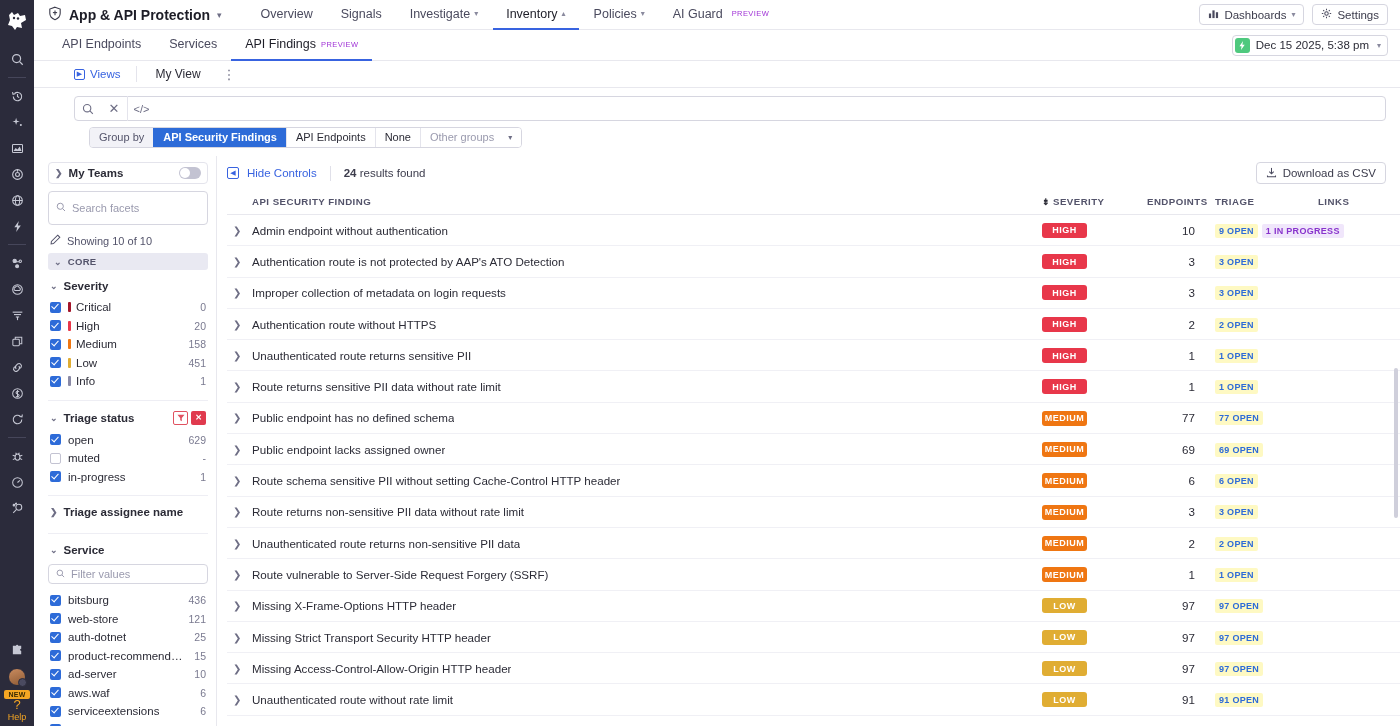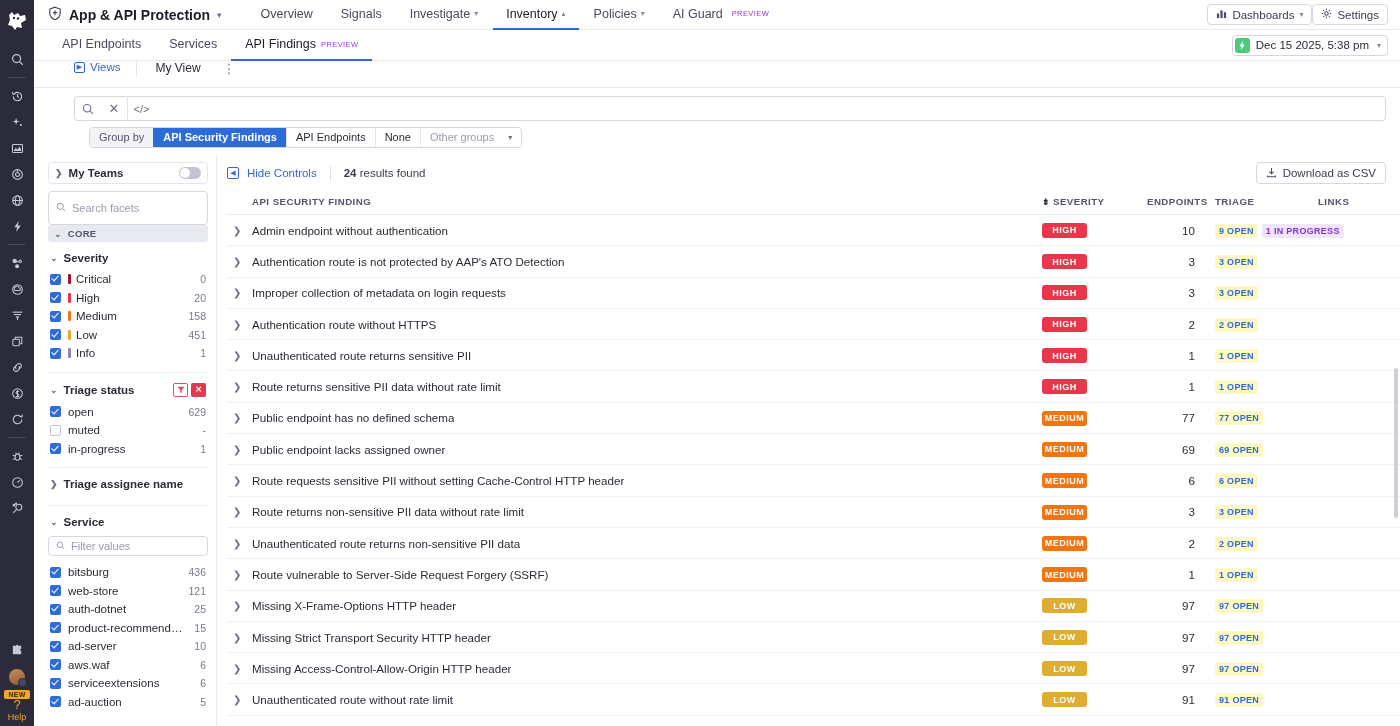--- a/index.html
+++ b/index.html
@@ -80,21 +80,21 @@
     padding: 0 13px; height: 30px; line-height: 30px;
     color: #4a4a5e; font-size: 12.5px; cursor: pointer;
     border-bottom: 2px solid transparent;
   }
   .nav-item.active { color: #1d1d27; border-bottom-color: #3863e0; }
   .nav-caret { font-size: 8px; color: #8a8a9e; }
   .preview-tag {
     color: #a033d6; font-size: 7.5px; font-weight: normal;
     letter-spacing: .4px; margin-left: 5px;
   }
-  .topnav-right { margin-left: auto; display: flex; align-items: center; }
+  .topnav-right { margin-left: auto; display: flex; align-items: center; gap: 8px; }
   .btn-outline {
     display: flex; align-items: center; gap: 5px;
     border: 1px solid #d6d6e0; border-radius: 4px;
     height: 21px; padding: 0 8px; font-size: 11.5px; color: #3c3c4c;
     background: #fff; cursor: pointer;
   }
 
   
   .subnav {
     height: 31px; flex: 0 0 31px;
@@ -117,21 +117,21 @@
   .dp-bolt {
     width: 15px; height: 15px; border-radius: 3px; background: #4ec97e;
     color: #fff; display: flex; align-items: center; justify-content: center;
     font-size: 9px;
   }
   .dp-caret { color: #8a8a9e; font-size: 8px; margin-left: 2px; }
 
   
   .viewsbar {
     height: 27px; flex: 0 0 27px;
-    display: flex; align-items: flex-start;
+    display: flex; align-items: center;
     border-bottom: 1px solid #e8e8ee; padding-left: 40px; gap: 4px;
   }
   .views-btn {
     display: flex; align-items: center; gap: 5px;
     color: #3863e0; font-size: 11.5px; cursor: pointer; padding-right: 12px;
   }
   .views-sq {
     width: 11px; height: 11px; border: 1px solid #3863e0; border-radius: 2px;
     display: flex; align-items: center; justify-content: center;
     font-size: 7px; color: #3863e0;
@@ -603,20 +603,28 @@
         <div class="facet-search">
           <span>
             <svg width="10" height="10" viewBox="0 0 14 14" fill="none" stroke="#9a9aae" stroke-width="1.4">
                 <circle cx="6" cy="6" r="4.3"></circle>
                 <line x1="9.3" y1="9.3" x2="12.6" y2="12.6"></line>
               </svg>
           </span>
           <span>Search facets</span>
         </div>
 
+        <div class="showing">
+          <span>
+            <svg width="11" height="11" viewBox="0 0 12 12" fill="none" stroke="#53536a" stroke-width="1.1">
+                <path d="M8.4 1.3 10.7 3.6 3.8 10.5 1.2 10.8 1.5 8.2Z"></path>
+              </svg>
+          </span>
+          <span>Showing 10 of 10</span>
+        </div>
 
         <div class="core-bar">
           <span class="chev">⌄</span>
           <span>CORE</span>
         </div>
 
         <div class="facet-group">
           <div class="fg-head">
             <span class="chev">⌄</span>
             <span>Severity</span>
@@ -893,21 +901,21 @@
                   </td>
                   <td><span class="badge sev-medium">MEDIUM</span></td>
                   <td class="c-end">69</td>
                   <td class="c-tri"><span class="tri tri-open">69 OPEN</span></td>
                   <td></td>
                 </tr>
                 <tr>
                   <td class="c-name">
                     <div class="namecell">
                       <span class="row-chev">❯</span>
-                      <span class="finding-title">Route requests sensitive PII without setting Cache-Control HTTP header</span>
+                      <span class="finding-title">Route schema sensitive PII without setting Cache-Control HTTP header</span>
                     </div>
                   </td>
                   <td><span class="badge sev-medium">MEDIUM</span></td>
                   <td class="c-end">6</td>
                   <td class="c-tri"><span class="tri tri-open">6 OPEN</span></td>
                   <td></td>
                 </tr>
                 <tr>
                   <td class="c-name">
                     <div class="namecell">

